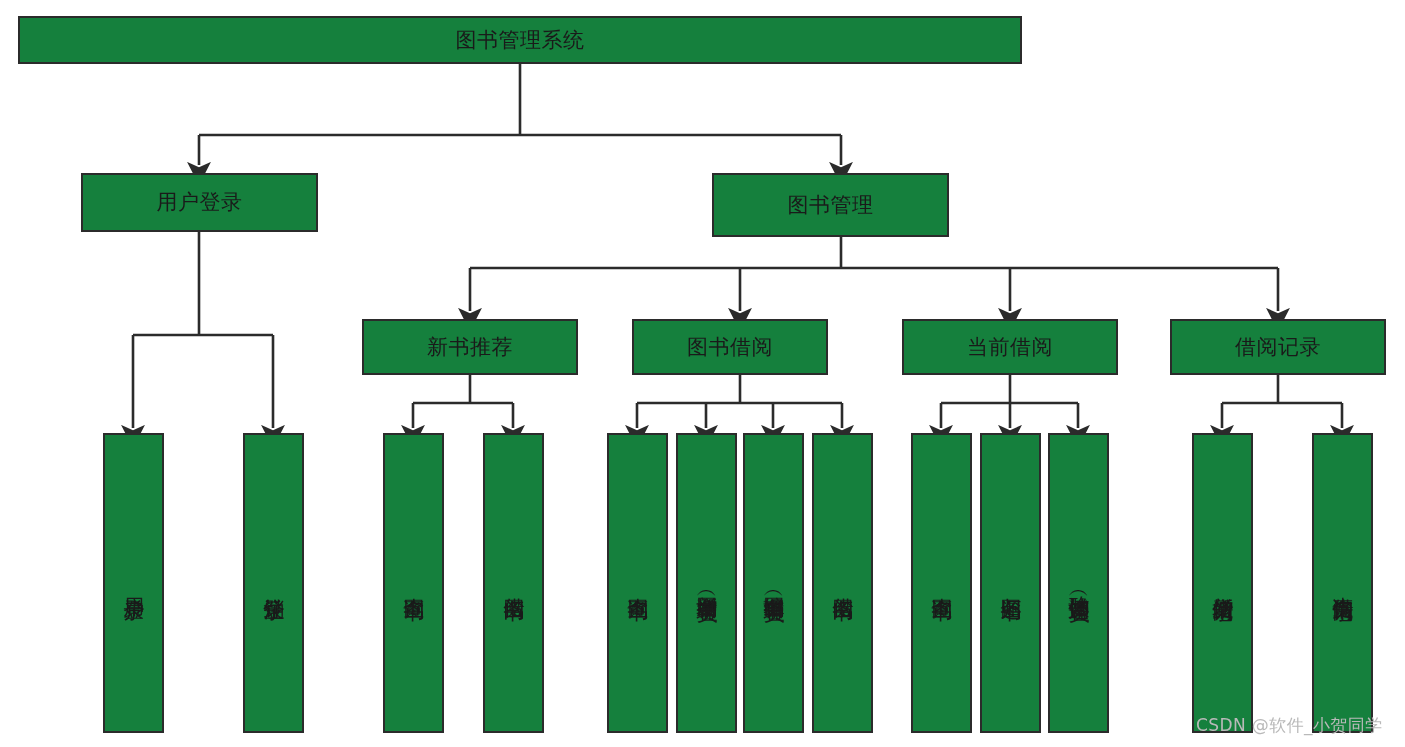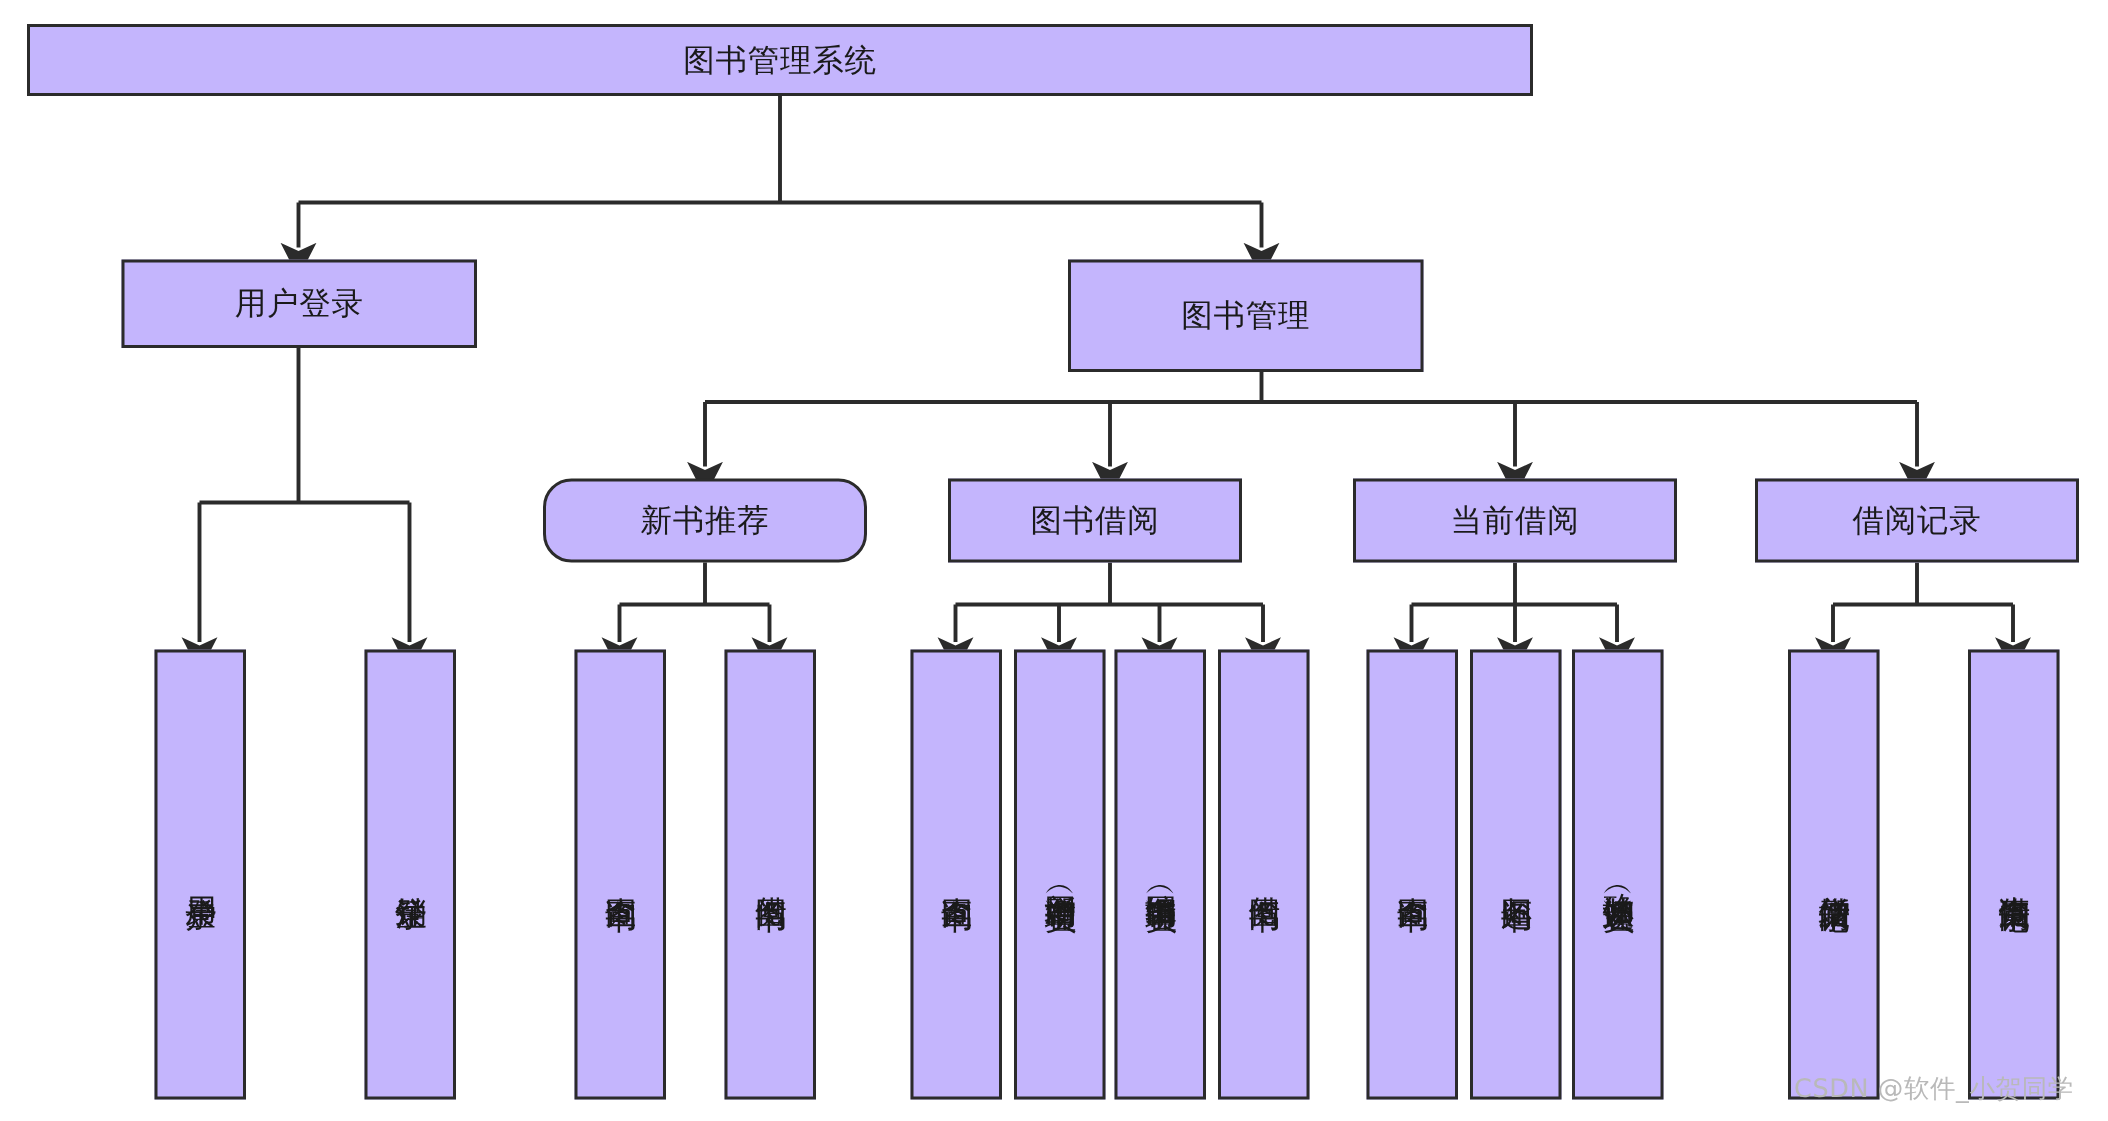--- a/index.html
+++ b/index.html
@@ -22,21 +22,21 @@
     position: absolute;
     left: 0;
     top: 0;
     width: 1405px;
     height: 747px;
     pointer-events: none;
   }
   .node {
     position: absolute;
     box-sizing: border-box;
-    background: #c4b5fd;
+    background: #15803d;
     border: 2px solid #2b2b2b;
     display: flex;
     align-items: center;
     justify-content: center;
     color: #1a1a1a;
   }
   .node.horiz {
     font-size: 21px;
     line-height: 1.15;
     letter-spacing: 0.5px;
@@ -113,23 +113,23 @@
       <path d="M1222,403 L1342,403"></path>
       <path d="M1222,403 L1222,428" marker-end="url(#ah)"></path>
       <path d="M1342,403 L1342,428" marker-end="url(#ah)"></path>
     </g>
   </svg>
 
   <div class="node horiz root" style="left:18px; top:16px; width:1004px; height:48px;">图书管理系统</div>
 
   <div class="node horiz" style="left:81px; top:173px; width:237px; height:59px;">用户登录</div>
 
-  <div class="node horiz" style="left:712px; top:173px; width:237px; height:75px;">图书管理</div>
+  <div class="node horiz" style="left:712px; top:173px; width:237px; height:64px;">图书管理</div>
 
-  <div class="node horiz" style="left:362px; top:319px; width:216px; height:56px;border-radius:19px;">新书推荐</div>
+  <div class="node horiz" style="left:362px; top:319px; width:216px; height:56px;">新书推荐</div>
 
   <div class="node horiz" style="left:632px; top:319px; width:196px; height:56px;">图书借阅</div>
 
   <div class="node horiz" style="left:1170px; top:319px; width:216px; height:56px;">借阅记录</div>
 
   <div class="node horiz" style="left:902px; top:319px; width:216px; height:56px;">当前借阅</div>
 
   <div class="node vert" style="left:103px; top:433px; width:61px; height:300px;">用户登录</div>
 
   <div class="node vert" style="left:243px; top:433px; width:61px; height:300px;">注销登录</div>

